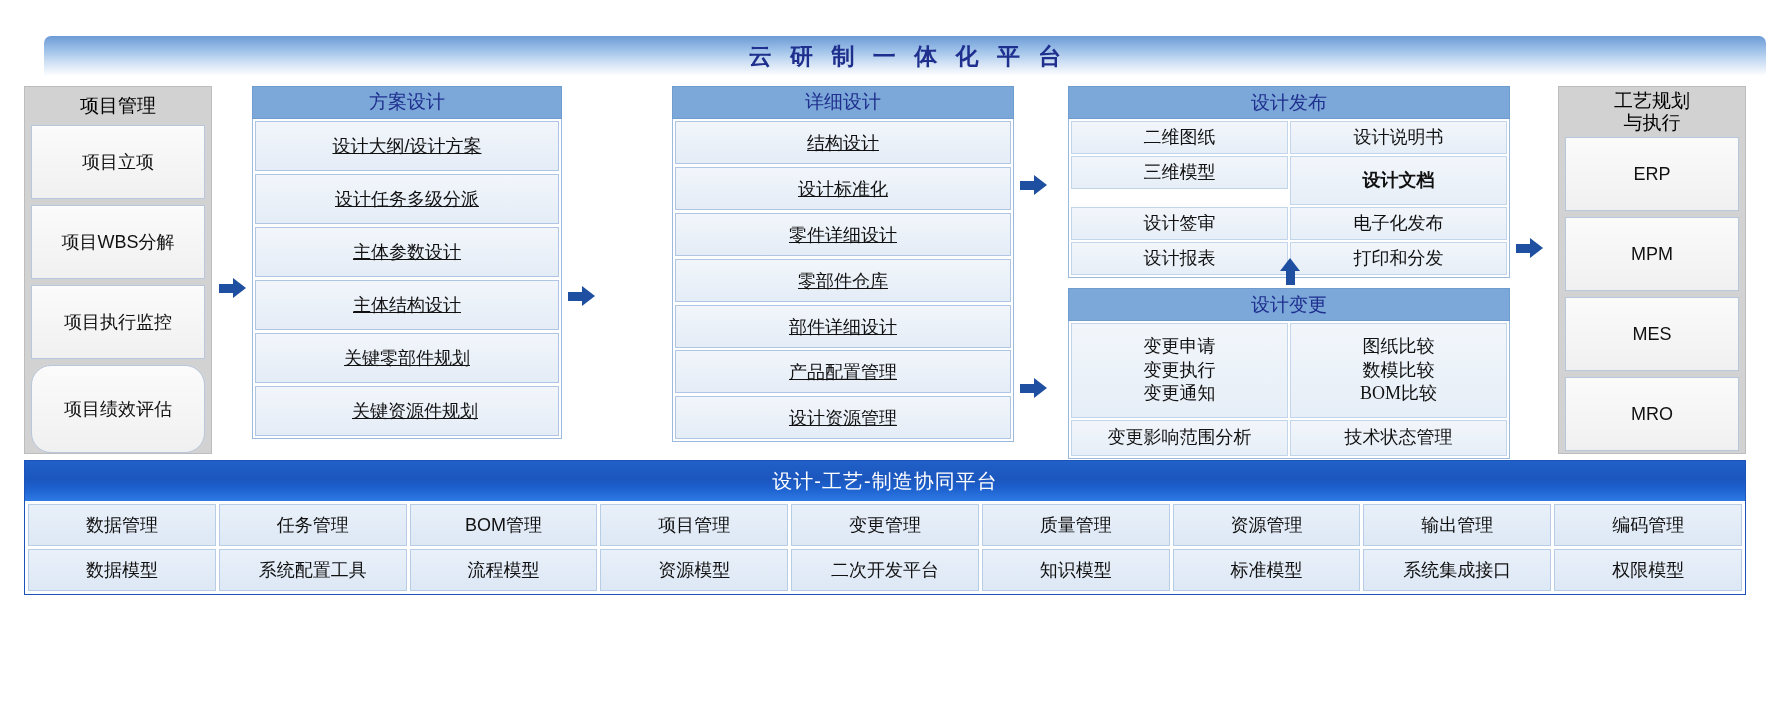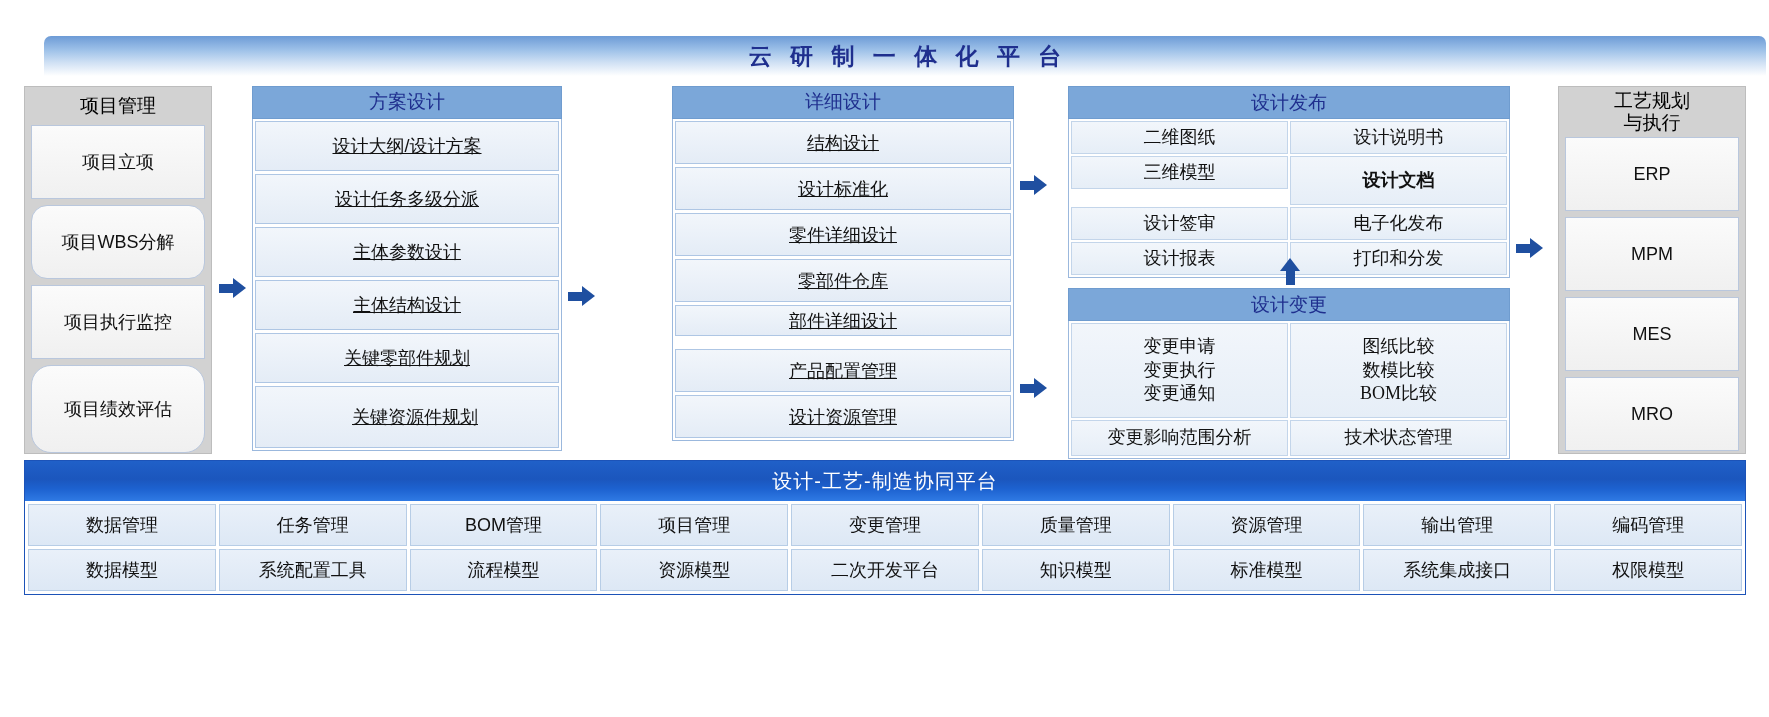--- a/index.html
+++ b/index.html
@@ -123,55 +123,55 @@
 
 <div id="stage">
 
   <div class="title-bar">
     <span>云 研 制 一 体 化 平 台</span>
   </div>
 
   <div class="col grey-col" style="left:24px; top:86px; width:188px; height:368px;">
     <div class="col-head">项目管理</div>
     <div class="item" style="height:74px;">项目立项</div>
-    <div class="item" style="height:74px;border-radius:16px;">项目WBS分解</div>
+    <div class="item" style="height:74px;">项目WBS分解</div>
     <div class="item" style="height:74px;">项目执行监控</div>
     <div class="item" style="height:88px;border-radius:20px;">项目绩效评估</div>
   </div>
 
   <div class="arrow-r" style="left:219px; top:278px;">
     <div class="shaft"></div>
     <div class="head"></div>
   </div>
 
   <div class="col blue-col" style="left:252px; top:86px; width:310px;">
     <div class="col-head">方案设计</div>
     <div class="stack" style="padding:2px;">
       <div class="item" style="height:50px;margin-bottom:3px;">设计大纲/设计方案</div>
       <div class="item" style="height:50px;margin-bottom:3px;">设计任务多级分派</div>
       <div class="item" style="height:50px;margin-bottom:3px;">主体参数设计</div>
       <div class="item" style="height:50px;margin-bottom:3px;">主体结构设计</div>
       <div class="item" style="height:50px;margin-bottom:3px;">关键零部件规划</div>
-      <div class="item" style="height:62px;padding-left:16px;">关键资源件规划</div>
+      <div class="item" style="height:50px;padding-left:16px;">关键资源件规划</div>
     </div>
   </div>
 
   <div class="arrow-r" style="left:568px; top:286px;">
     <div class="shaft"></div>
     <div class="head"></div>
   </div>
 
   <div class="col blue-col" style="left:672px; top:86px; width:342px;">
     <div class="col-head">详细设计</div>
     <div class="stack" style="padding:2px;">
       <div class="item" style="height:43px;margin-bottom:3px;">结构设计</div>
       <div class="item" style="height:43px;margin-bottom:3px;">设计标准化</div>
       <div class="item" style="height:43px;margin-bottom:3px;">零件详细设计</div>
       <div class="item" style="height:43px;margin-bottom:3px;">零部件仓库</div>
-      <div class="item" style="height:31px;margin-bottom:13px;">部件详细设计</div>
+      <div class="item" style="height:43px;margin-bottom:2px;">部件详细设计</div>
       <div class="item" style="height:43px;margin-bottom:3px;">产品配置管理</div>
       <div class="item" style="height:43px;">设计资源管理</div>
     </div>
   </div>
 
   <div class="arrow-r" style="left:1020px; top:175px;">
     <div class="shaft"></div>
     <div class="head"></div>
   </div>
 

